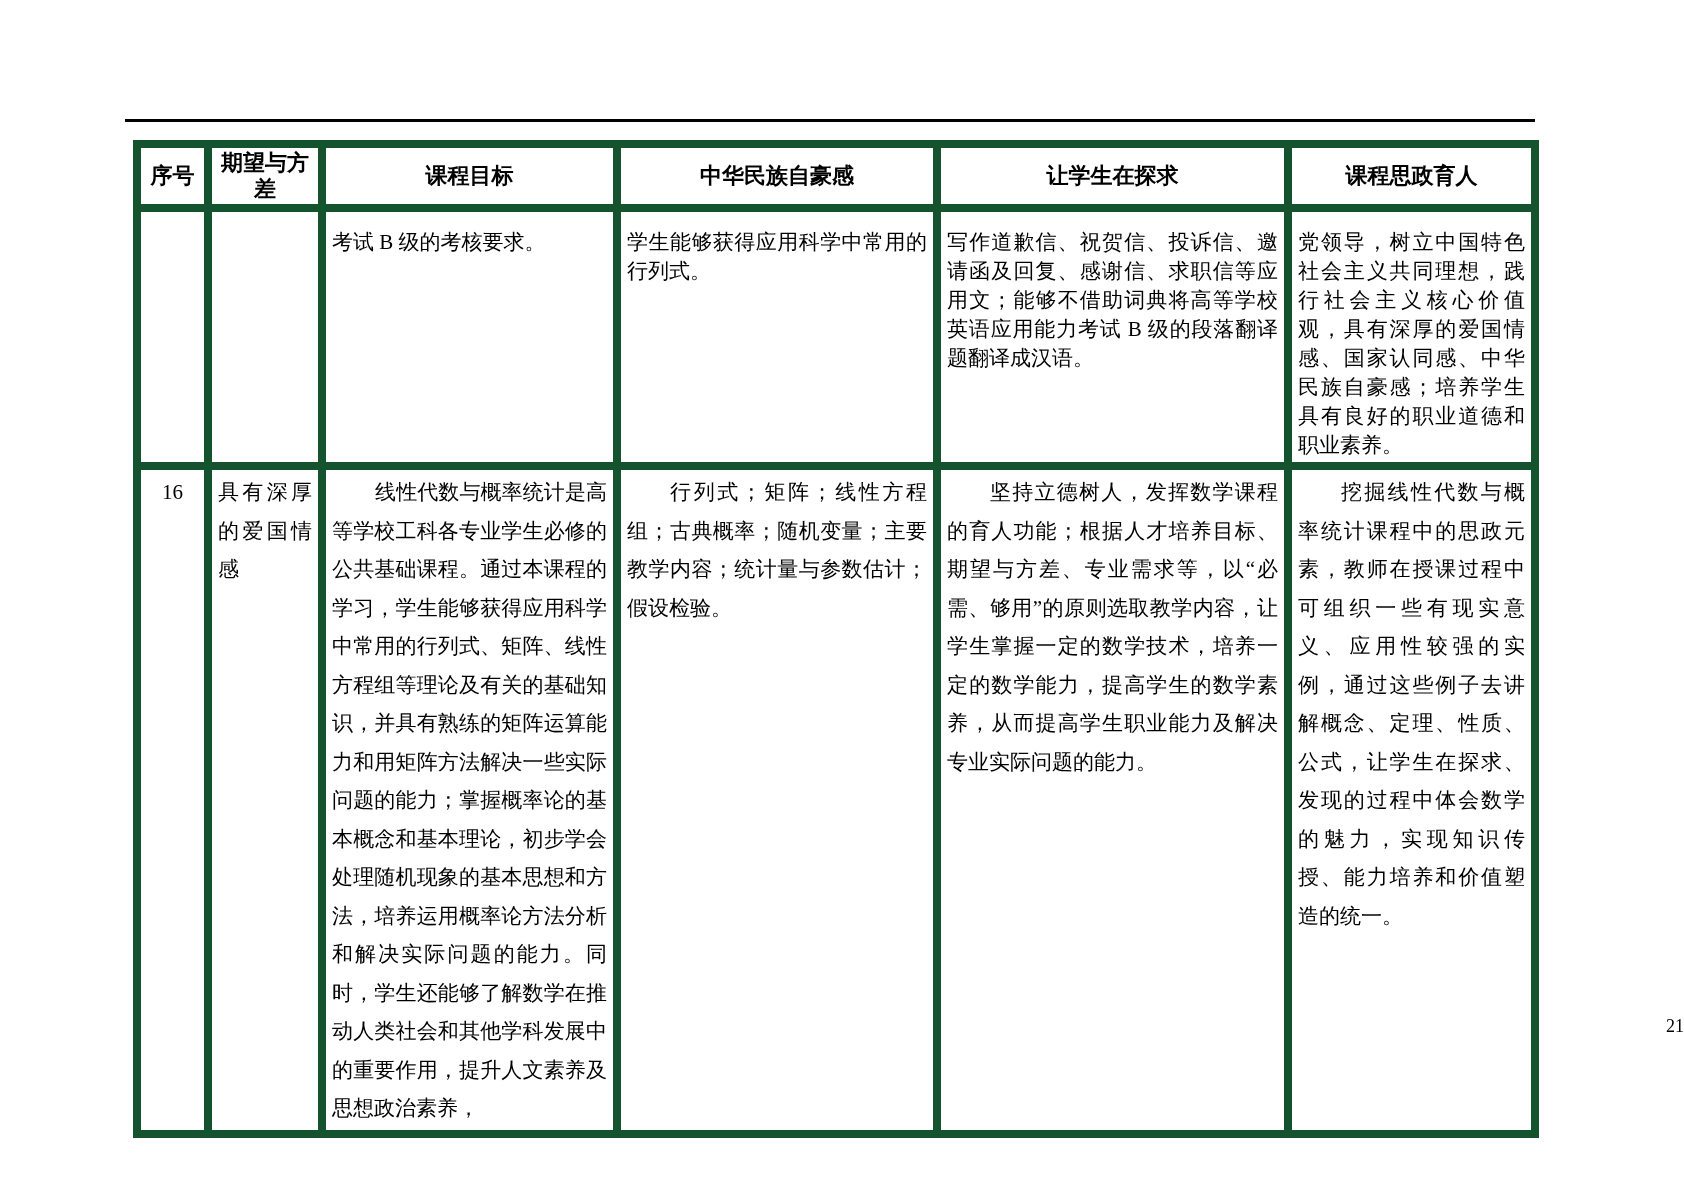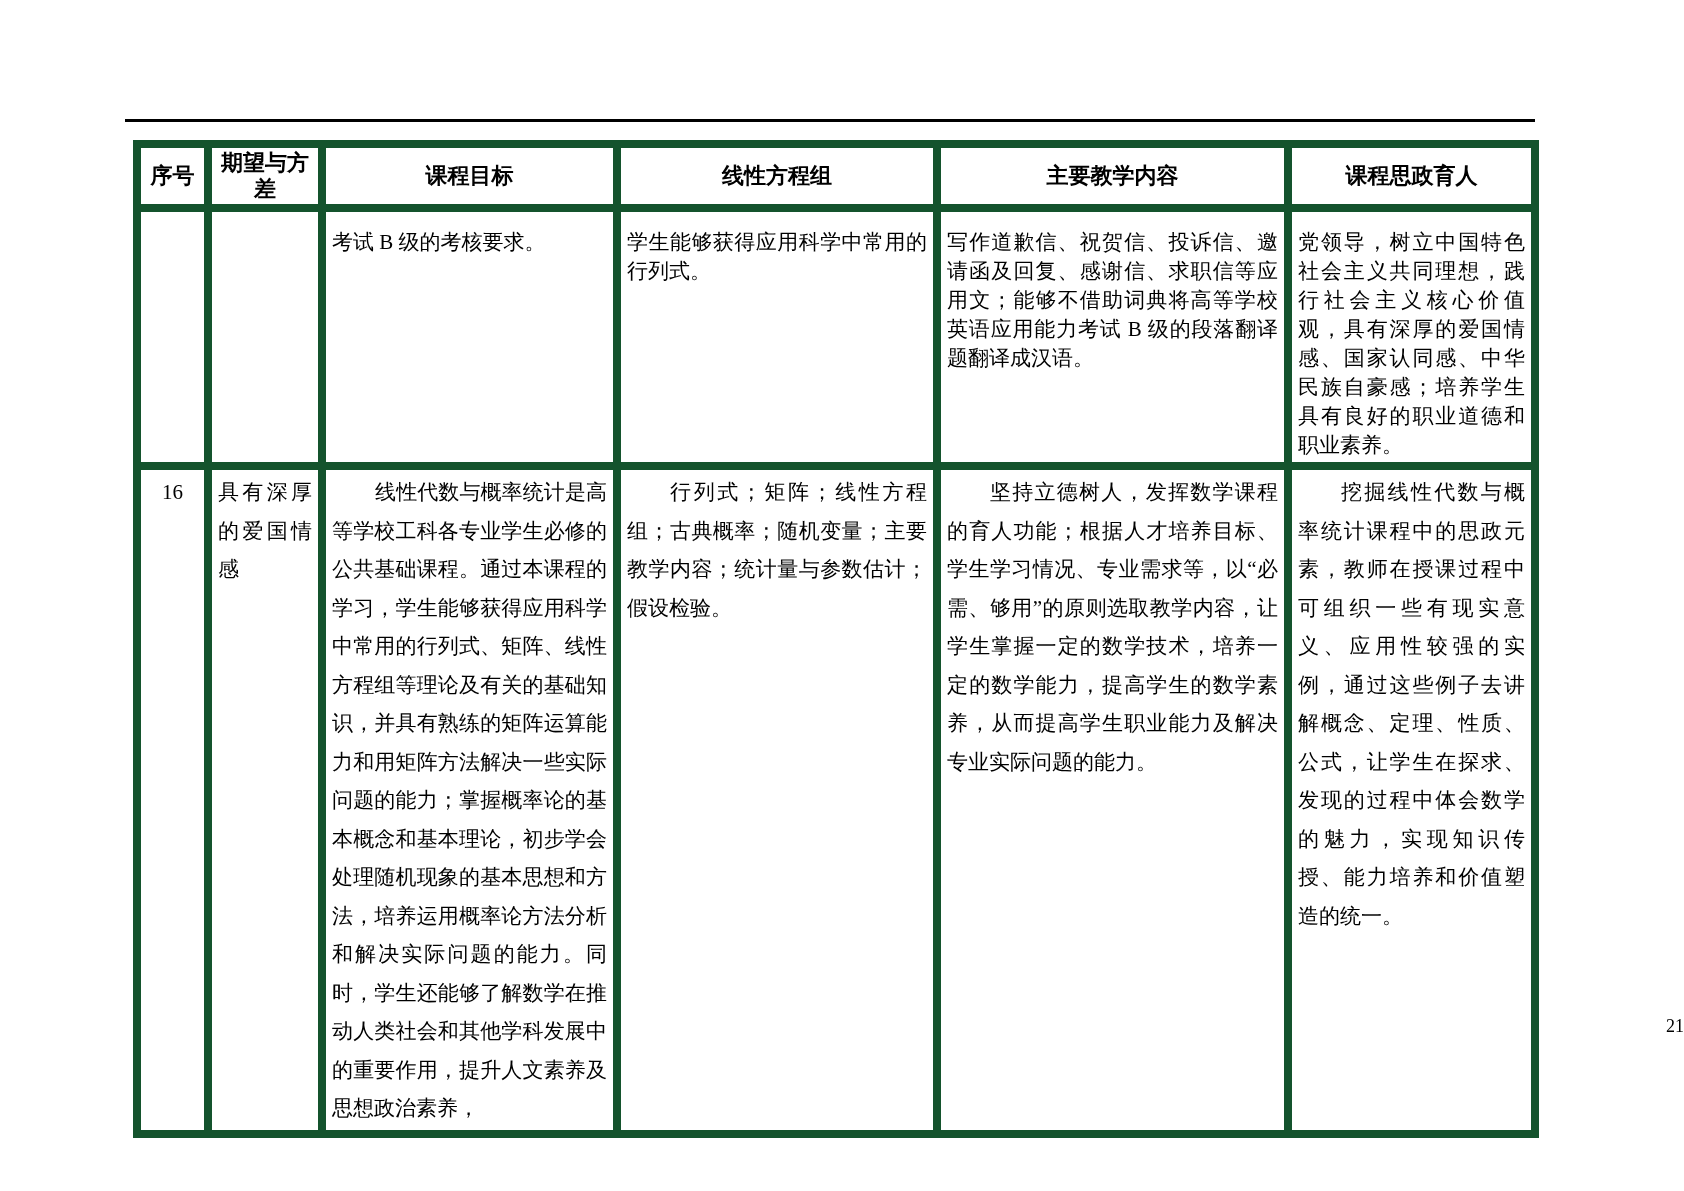--- a/index.html
+++ b/index.html
@@ -77,36 +77,36 @@
     <col style="width:295px">
     <col style="width:320px">
     <col style="width:351px">
     <col style="width:247px">
   </colgroup>
   <tbody>
       <tr>
     <th>序号</th>
     <th>期望与方差</th>
     <th>课程目标</th>
-    <th>线性方程组</th>
-    <th>主要教学内容</th>
+    <th>中华民族自豪感</th>
+    <th>让学生在探求</th>
     <th>课程思政育人</th>
   </tr>
   <tr class="row-cont">
     <td class="center"></td>
     <td class="just"></td>
     <td class="just">考试 B 级的考核要求。</td>
     <td class="just">学生能够获得应用科学中常用的行列式。</td>
     <td class="just">写作道歉信、祝贺信、投诉信、邀请函及回复、感谢信、求职信等应用文；能够不借助词典将高等学校英语应用能力考试 B 级的段落翻译题翻译成汉语。</td>
     <td class="just">党领导，树立中国特色社会主义共同理想，践行社会主义核心价值观，具有深厚的爱国情感、国家认同感、中华民族自豪感；培养学生具有良好的职业道德和职业素养。</td>
   </tr>
   <tr class="row-16">
     <td class="center">16</td>
     <td class="just">具有深厚的爱国情感</td>
     <td class="just indent">线性代数与概率统计是高等学校工科各专业学生必修的公共基础课程。通过本课程的学习，学生能够获得应用科学中常用的行列式、矩阵、线性方程组等理论及有关的基础知识，并具有熟练的矩阵运算能力和用矩阵方法解决一些实际问题的能力；掌握概率论的基本概念和基本理论，初步学会处理随机现象的基本思想和方法，培养运用概率论方法分析和解决实际问题的能力。同时，学生还能够了解数学在推动人类社会和其他学科发展中的重要作用，提升人文素养及思想政治素养，</td>
     <td class="just indent">行列式；矩阵；线性方程组；古典概率；随机变量；主要教学内容；统计量与参数估计；假设检验。</td>
-    <td class="just indent">坚持立德树人，发挥数学课程的育人功能；根据人才培养目标、学生学习情况、专业需求等，以“必需、够用”的原则选取教学内容，让学生掌握一定的数学技术，培养一定的数学能力，提高学生的数学素养，从而提高学生职业能力及解决专业实际问题的能力。</td>
+    <td class="just indent">坚持立德树人，发挥数学课程的育人功能；根据人才培养目标、期望与方差、专业需求等，以“必需、够用”的原则选取教学内容，让学生掌握一定的数学技术，培养一定的数学能力，提高学生的数学素养，从而提高学生职业能力及解决专业实际问题的能力。</td>
     <td class="just indent">挖掘线性代数与概率统计课程中的思政元素，教师在授课过程中可组织一些有现实意义、应用性较强的实例，通过这些例子去讲解概念、定理、性质、公式，让学生在探求、发现的过程中体会数学的魅力，实现知识传授、能力培养和价值塑造的统一。</td>
   </tr>
 </tbody>
   </table>
 
 <div class="page-num">21</div>
 
 </body></html>

